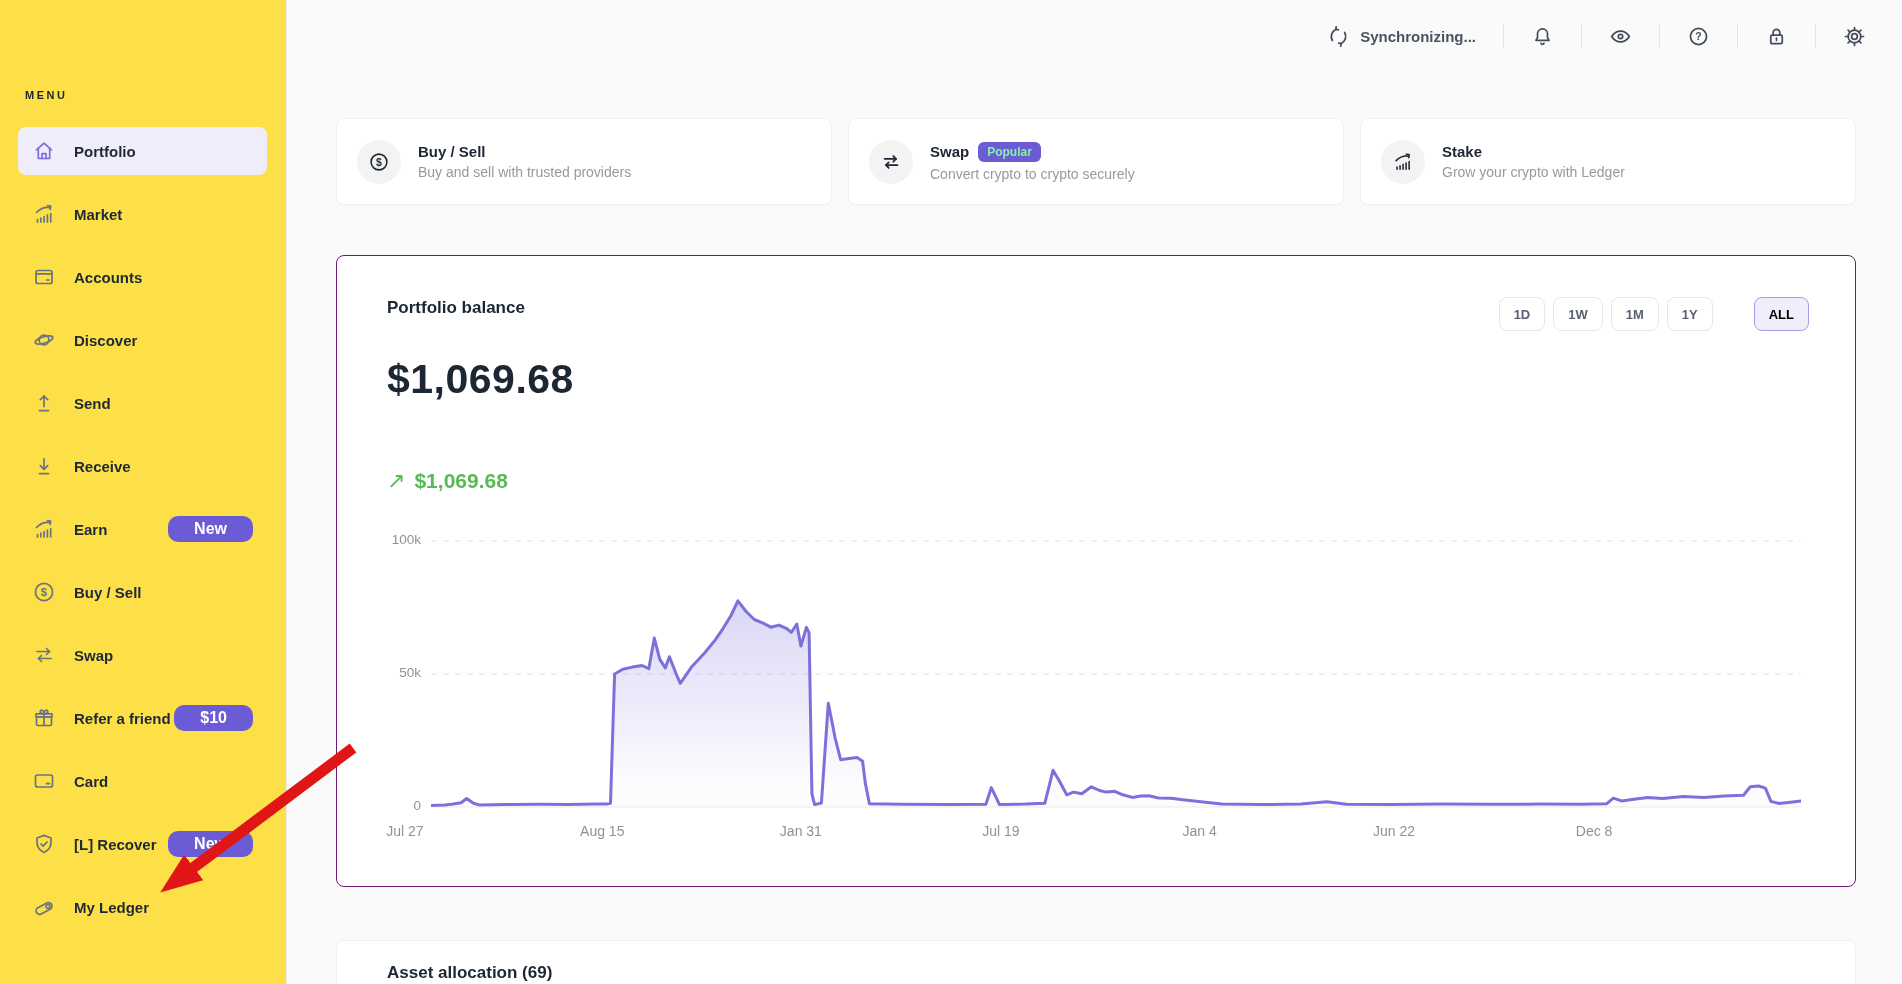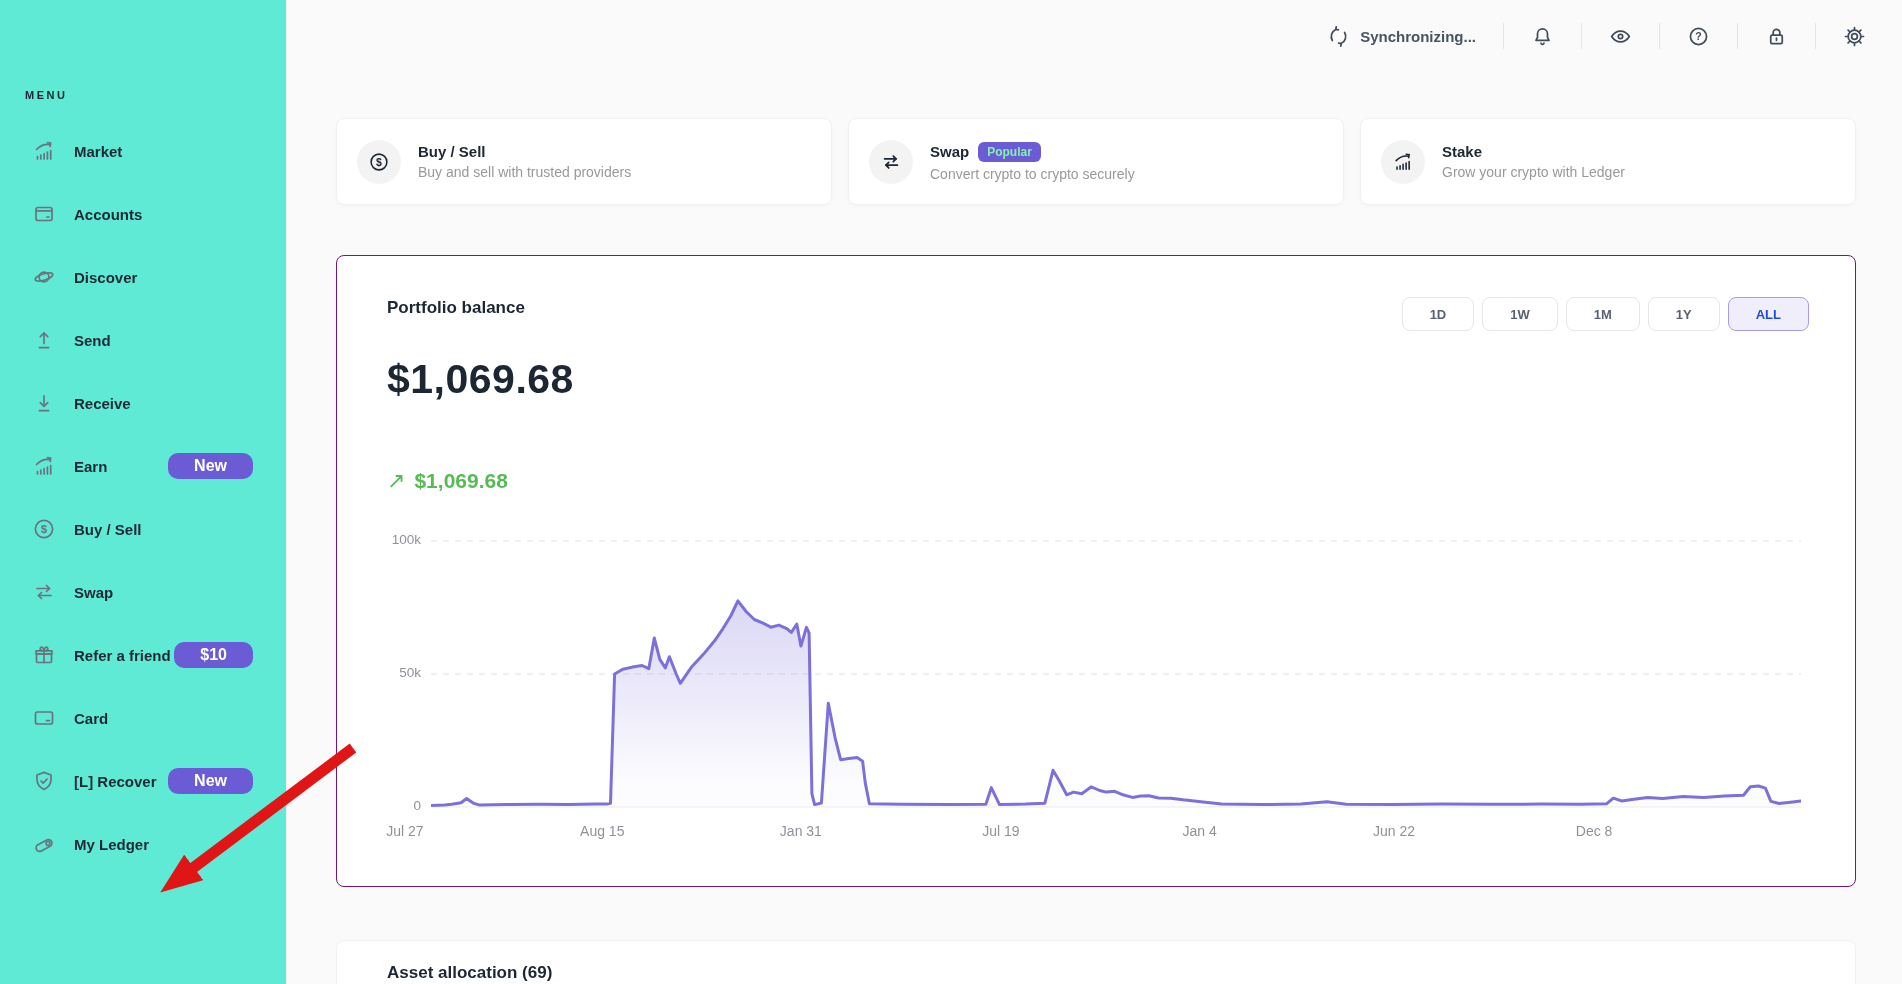--- a/index.html
+++ b/index.html
@@ -10,21 +10,21 @@
     position:relative;
     overflow:hidden;
     color:#1c2733;
   }
   svg { display:block; }
   svg text { font-family:"Liberation Sans", sans-serif; }
 
   
   .sidebar {
     position:absolute; left:0; top:0; bottom:0; width:287px;
-    background:#5eead4; border-right:1px solid #ededed;
+    background:#fde047; border-right:1px solid #ededed;
     padding-top:89px; z-index:5;
   }
   .menu-label {
     margin:0 0 26px 25px; font-size:11px; font-weight:700;
     letter-spacing:2.5px; color:#1d2533;
   }
   .side-item {
     height:48px; margin:0 19px 15px 18px; border-radius:8px;
     display:flex; align-items:center; padding:0 14px; cursor:pointer;
   }
@@ -79,25 +79,25 @@
 
   
   .pcard {
     position:absolute; top:255px; left:49px; right:46px; height:632px;
     background:#fff; border-radius:8px; border:1px solid #701a75;
     box-shadow:0 1px 3px rgba(0,0,0,.03);
   }
   .ptitle { position:absolute; left:50px; top:42px; font-size:17px; font-weight:700; color:#1c2733; }
   .ranges { position:absolute; top:41px; right:46px; display:flex; gap:8px; }
   .range-btn {
-    height:34px; min-width:44px; padding:0 27px; border-radius:8px;
+    height:34px; min-width:44px; padding:0 14px; border-radius:8px;
     background:#fff; border:1px solid #e6e6e8; color:#5a6172;
     font-size:13px; font-weight:700; font-family:inherit; cursor:pointer;
   }
-  .range-btn.active { background:#f1eefc; border-color:#a79bee; color:#1d4ed8; }
+  .range-btn.active { background:#f1eefc; border-color:#a79bee; color:#000000;margin-left:33px; }
   .balance { position:absolute; left:50px; top:100px; font-size:41px; font-weight:600; color:#1c2733; letter-spacing:.5px; }
   .delta { position:absolute; left:50px; top:212px; font-size:21px; font-weight:600; color:#57bb54; display:flex; align-items:center; }
   .delta .arrow-glyph { font-size:22px; margin-right:9px; font-weight:400; }
 
   
   .chart { position:absolute; left:44px; top:275px; width:1426px; height:330px; }
   .ytick { position:absolute; left:0; width:40px; text-align:right; font-size:13.5px; color:#8e9298; }
   .xtick { position:absolute; top:292px; transform:translateX(-50%); font-size:14px; color:#8e9298; white-space:nowrap; }
   .plot-svg { position:absolute; left:50px; top:0; }
 
@@ -110,20 +110,30 @@
 
   
   .anno { position:absolute; left:0; top:0; z-index:50; pointer-events:none; }
 </style>
 </head>
 <body>
 
 <aside class="sidebar">
   <div class="menu-label">MENU</div>
   <nav id="side-items">
+      <div class="side-item active">
+        <span class="ic">
+          <svg viewBox="0 0 24 24" fill="none" stroke="currentColor" stroke-width="1.7" stroke-linecap="round" stroke-linejoin="round">
+            <path d="M4.5 10.8 12 4.2l7.5 6.6"></path>
+            <path d="M6.3 9.4v10.1h11.4V9.4"></path>
+            <path d="M10 19.5v-4.8h4v4.8"></path>
+          </svg>
+        </span>
+        <span class="lbl">Portfolio</span>
+      </div>
       <div class="side-item">
         <span class="ic">
           <svg viewBox="0 0 24 24" fill="none" stroke="currentColor" stroke-width="1.7" stroke-linecap="round" stroke-linejoin="round">
             <path d="M4.5 10.5c4.5-4.5 9-5.6 13.5-4.8"></path>
             <path d="m15.5 3.6 3.2.5-.5 3.2"></path>
             <path d="M5.5 20v-2.5M8.8 20v-4M12.1 20v-5.5M15.4 20v-7M18.7 20v-8.5"></path>
           </svg>
         </span>
         <span class="lbl">Market</span>
       </div>

